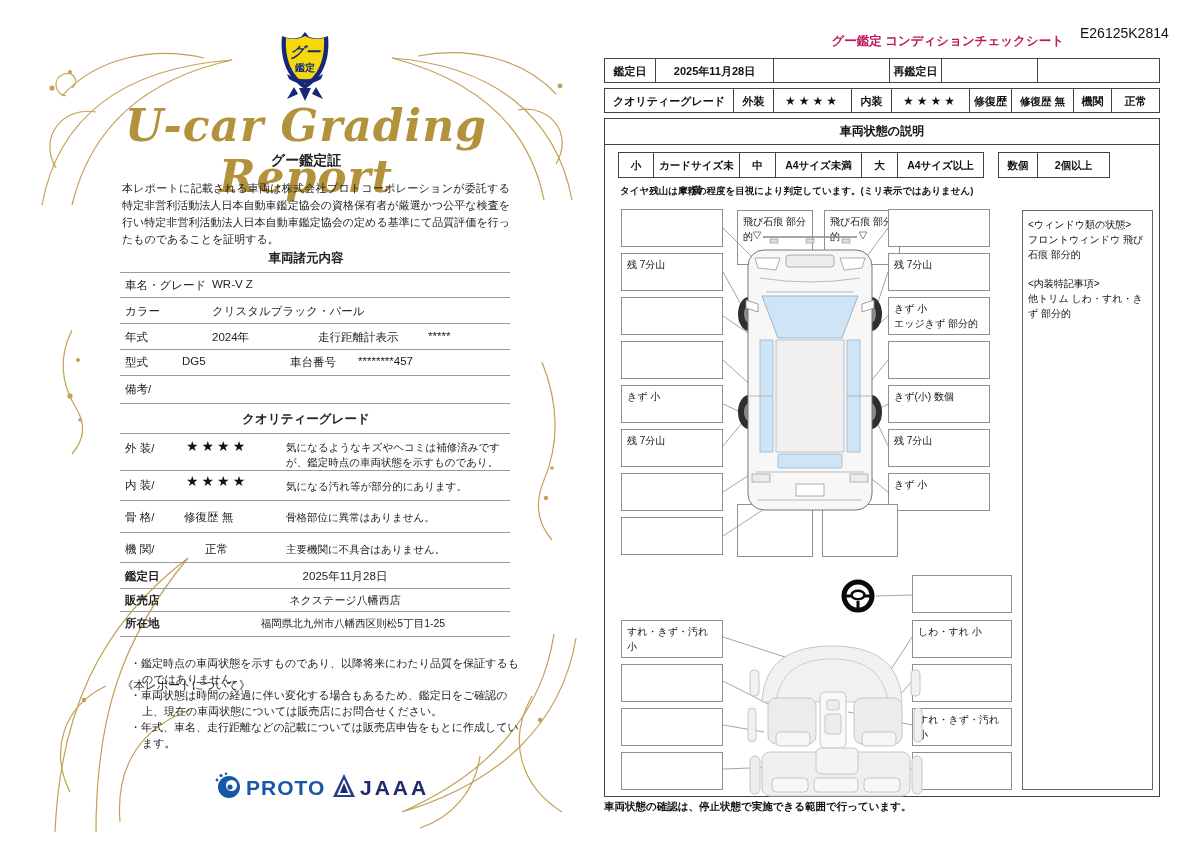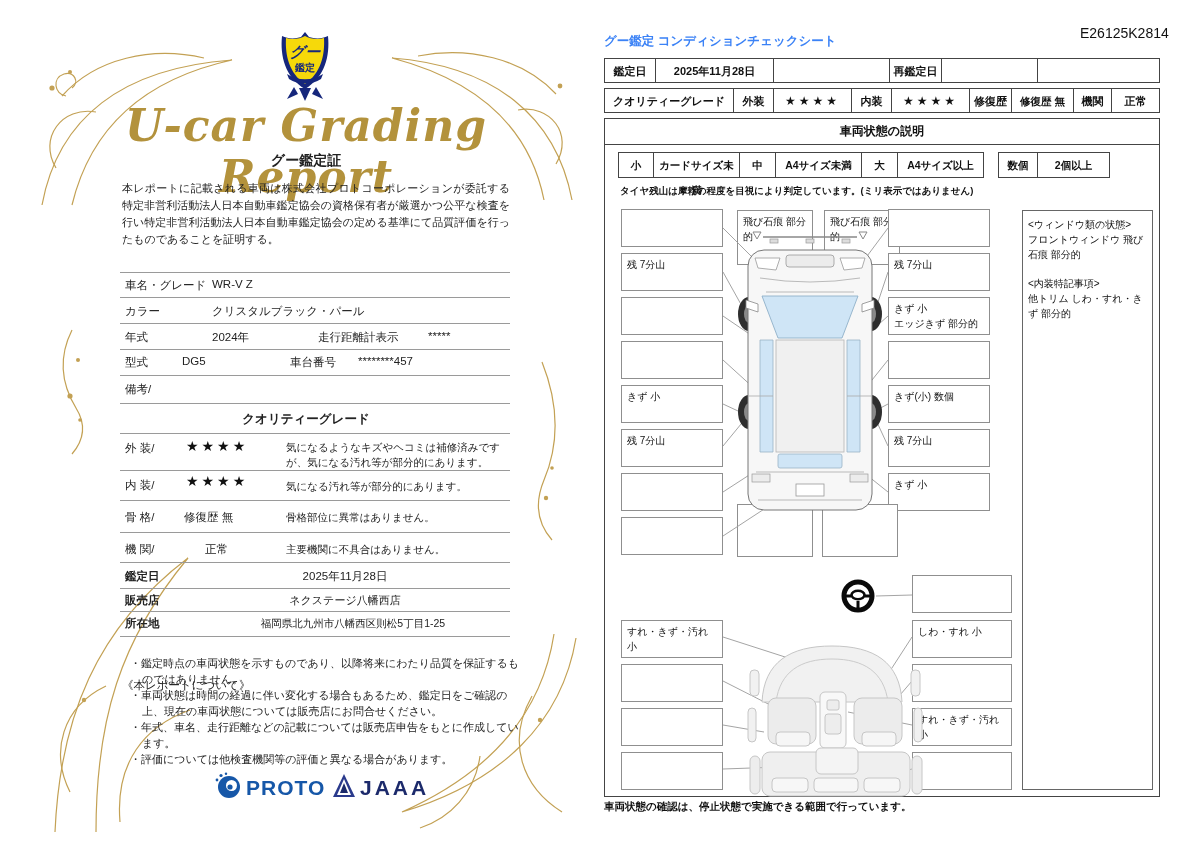--- a/index.html
+++ b/index.html
@@ -16,21 +16,21 @@
   .hline{left:120px;width:390px;height:1px;background:#9a9a9a;}
   .flabel{font-size:11.5px;color:#222;font-weight:400;}
   .fvalue{font-size:11.5px;color:#222;}
   .stars{font-size:14px;letter-spacing:3px;color:#111;font-weight:700;}
   .gdesc{font-size:10.5px;line-height:1.45;color:#222;width:224px;}
   .about-h{left:122px;top:640px;font-size:11.5px;color:#222;margin-top:38px;}
   .bullet{left:130px;width:386px;font-size:11px;line-height:1.42;color:#222;padding-left:12px;text-indent:-12px;}
   .logo-text-proto{font-size:21px;font-weight:800;color:#1657a8;letter-spacing:1px;}
   .logo-text-jaaa{font-size:21px;font-weight:800;color:#1c2a6b;letter-spacing:3px;}
   
-  .sheet-title{left:604px;top:33px;width:460px;text-align:left;font-size:12.5px;font-weight:700;color:#3b82f6;}
+  .sheet-title{left:604px;top:33px;width:460px;text-align:right;font-size:12.5px;font-weight:700;color:#be185d;}
   .sheet-code{left:1080px;top:25px;width:80px;font-size:14px;color:#111;}
   .trow{display:flex;}
   .tcell{border:1px solid #444;border-left:none;height:25px;line-height:24px;text-align:center;
          font-size:11px;font-weight:600;color:#111;box-sizing:border-box;background:#fff;}
   .tcell:first-child{border-left:1px solid #444;}
   .tstars{letter-spacing:3px;font-size:12px;}
   .outer-box{left:604px;top:118px;width:556px;height:679px;border:1.5px solid #444;box-sizing:border-box;background:#fff;}
   .sec-title-row{left:604px;top:118px;width:556px;height:27px;line-height:26px;text-align:center;
       font-size:12px;font-weight:700;color:#111;border-bottom:1px solid #444;box-sizing:border-box;}
   .legend .tcell{height:26px;line-height:25px;font-weight:600;font-size:10.5px;}
@@ -89,20 +89,21 @@
     <path d="M15,43 C25,50 41,50 51,43 L49,48 C40,54 26,54 17,48 Z" fill="#16277c"></path>
     <path d="M22,56 L15,68 L26,63 Z" fill="#16277c"></path>
     <path d="M44,56 L51,68 L40,63 Z" fill="#16277c"></path>
     <path d="M27,57 L33,70 L39,57 Z" fill="#16277c"></path>
   </svg>
 
   <div class="abs cert-title">U-car Grading Report</div>
   <div class="abs cert-intro">本レポートに記載される車両は株式会社プロトコーポレーションが委託する特定非営利活動法人日本自動車鑑定協会の資格保有者が厳選かつ公平な検査を行い特定非営利活動法人日本自動車鑑定協会の定める基準にて品質評価を行ったものであることを証明する。</div>
   <div class="abs cert-sub">グー鑑定証</div>
 
+  <div class="abs sec-head" style="top:250px;">車両諸元内容</div>
 
   <div class="abs hline" style="top:272px"></div>
   <div class="abs hline" style="top:297px"></div>
   <div class="abs hline" style="top:323px"></div>
   <div class="abs hline" style="top:349px"></div>
   <div class="abs hline" style="top:375px"></div>
   <div class="abs hline" style="top:403px"></div>
 
   <div class="abs flabel" style="left:125px;top:278px">車名・グレード</div>
   <div class="abs fvalue" style="left:212px;top:278px">WR-V Z</div>
@@ -120,21 +121,21 @@
   <div class="abs flabel" style="left:290px;top:355px">車台番号</div>
   <div class="abs fvalue" style="left:358px;top:355px">********457</div>
 
   <div class="abs flabel" style="left:125px;top:382px">備考/</div>
 
   <div class="abs sec-head" style="top:411px;">クオリティーグレード</div>
   <div class="abs hline" style="top:433px"></div>
 
   <div class="abs flabel" style="left:125px;top:441px">外 装/</div>
   <div class="abs stars" style="left:186px;top:438px">★★★★</div>
-  <div class="abs gdesc" style="left:286px;top:440px">気になるようなキズやヘコミは補修済みですが、気になる汚れ等が部分的にあります。</div>
+  <div class="abs gdesc" style="left:286px;top:440px">気になるようなキズやヘコミは補修済みですが、鑑定時点の車両状態を示すものであり。</div>
   <div class="abs hline" style="top:470px"></div>
 
   <div class="abs flabel" style="left:125px;top:478px">内 装/</div>
   <div class="abs stars" style="left:186px;top:473px">★★★★</div>
   <div class="abs gdesc" style="left:286px;top:479px">気になる汚れ等が部分的にあります。</div>
   <div class="abs hline" style="top:500px"></div>
 
   <div class="abs flabel" style="left:125px;top:510px">骨 格/</div>
   <div class="abs fvalue" style="left:184px;top:510px">修復歴 無</div>
   <div class="abs gdesc" style="left:286px;top:510px">骨格部位に異常はありません。</div>
@@ -154,21 +155,20 @@
   <div class="abs hline" style="top:611px"></div>
 
   <div class="abs flabel" style="left:125px;top:616px;font-weight:600">所在地</div>
   <div class="abs fvalue" style="left:188px;top:617px;width:330px;text-align:center;font-size:10.5px">福岡県北九州市八幡西区則松5丁目1-25</div>
   <div class="abs hline" style="top:636px"></div>
 
   <div class="abs about-h">《本レポートについて》</div>
   <div class="abs bullet" style="top:688px">・車両状態は時間の経過に伴い変化する場合もあるため、鑑定日をご確認の上、現在の車両状態については販売店にお問合せください。</div>
   <div class="abs bullet" style="top:656px">・鑑定時点の車両状態を示すものであり、以降将来にわたり品質を保証するものではありません。</div>
   <div class="abs bullet" style="top:720px">・年式、車名、走行距離などの記載については販売店申告をもとに作成しています。</div>
-  <div class="abs bullet" style="top:752px">・評価については他検査機関等の評価と異なる場合があります。</div>
 
   <svg class="abs" style="left:214px;top:772px" width="28" height="28" viewBox="0 0 28 28">
     <circle cx="15" cy="15" r="11" fill="#1657a8"></circle>
     <circle cx="17.5" cy="13.5" r="5.5" fill="#fff"></circle>
     <circle cx="16" cy="15" r="2.6" fill="#1657a8"></circle>
     <circle cx="3" cy="8" r="1.4" fill="#1657a8"></circle>
     <circle cx="7" cy="3.5" r="1.6" fill="#1657a8"></circle>
     <circle cx="12" cy="1.8" r="1.2" fill="#1657a8"></circle>
   </svg>
   <div class="abs logo-text-proto" style="left:246px;top:776px">PROTO</div>

